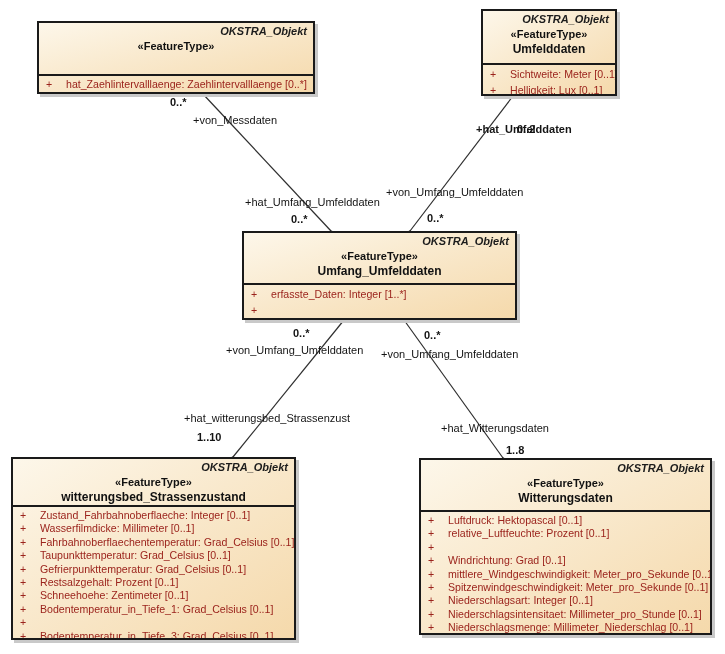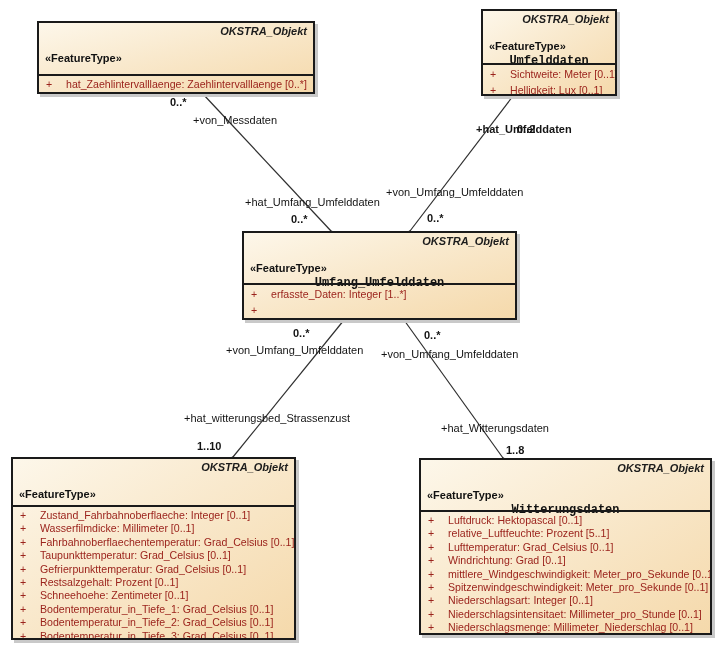--- a/index.html
+++ b/index.html
@@ -3,22 +3,22 @@
 <meta charset="utf-8">
 <style>
   html,body{margin:0;padding:0;background:#ffffff;}
   .stage{position:relative;width:725px;height:654px;background:#ffffff;overflow:hidden;
          font-family:"Liberation Sans",sans-serif;}
   .uml-class{position:absolute;box-sizing:border-box;border:2px solid #1a1a1a;
              background:linear-gradient(to bottom right,#fdf7ea 0%,#f9e9cd 45%,#f5d9ab 100%);
              box-shadow:3px 3px 0 #c9c9c9;display:flex;flex-direction:column;}
   .hdr{box-sizing:border-box;padding:2px 6px 4px 6px;flex:0 0 auto;}
   .tag{font-size:11px;font-style:italic;font-weight:bold;color:#1c1c1c;text-align:right;line-height:13px;}
-  .stereo{font-size:11px;font-weight:bold;color:#111;text-align:left;margin-top:14px;line-height:13px;}
-  .cname{font-size:12px;font-weight:bold;color:#111;text-align:center;margin-top:1px;line-height:14px;font-family:Liberation Mono, monospace;}
+  .stereo{font-size:11px;font-weight:bold;color:#111;text-align:center;margin-top:2px;line-height:13px;}
+  .cname{font-size:12px;font-weight:bold;color:#111;text-align:center;margin-top:1px;line-height:14px;}
   .attrs{border-top:2px solid #1a1a1a;flex:1 1 auto;padding:2px 2px 0 0;overflow:hidden;}
   .attr-row{display:flex;align-items:baseline;line-height:13.4px;font-size:10.6px;color:#9b231c;white-space:nowrap;}
   .roomy .attr-row{line-height:15.6px;}
   .vis{flex:0 0 20px;padding-left:7px;box-sizing:content-box;}
   .elabel{position:absolute;font-size:11px;color:#141414;white-space:nowrap;line-height:13px;}
   .mult{font-weight:600;}
   svg.edges{position:absolute;left:0;top:0;pointer-events:none;}
   svg.edges line{stroke:#2e2e2e;stroke-width:1.2;}
 </style>
 </head>
@@ -86,20 +86,21 @@
         <div class="attr-row">
         <span class="vis">+</span>
       </div>
       </div>
   </div>
 
   <div class="uml-class" style="left:11px;top:457px;width:285px;height:183px;">
     <div class="hdr" style="height:46px;">
       <div class="tag">OKSTRA_Objekt</div>
       <div class="stereo">«FeatureType»</div>
+      <div class="cname">witterungsbed_Strassenzustand</div>
     </div>
     <div class="attrs">
 
     <div class="attr-row">
         <span class="vis">+</span>
         <span class="atxt">Zustand_Fahrbahnoberflaeche: Integer [0..1]</span>
       </div>
         <div class="attr-row">
         <span class="vis">+</span>
         <span class="atxt">Wasserfilmdicke: Millimeter [0..1]</span>
@@ -123,21 +124,20 @@
         <div class="attr-row">
         <span class="vis">+</span>
         <span class="atxt">Schneehoehe: Zentimeter [0..1]</span>
       </div>
         <div class="attr-row">
         <span class="vis">+</span>
         <span class="atxt">Bodentemperatur_in_Tiefe_1: Grad_Celsius [0..1]</span>
       </div>
         <div class="attr-row">
         <span class="vis">+</span>
-        <span class="atxt">Bodentemperatur_in_Tiefe_2: Grad_Celsius [0..1]</span>
       </div>
         <div class="attr-row">
         <span class="vis">+</span>
         <span class="atxt">Bodentemperatur_in_Tiefe_3: Grad_Celsius [0..1]</span>
       </div>
       </div>
   </div>
 
   <div class="uml-class" style="left:419px;top:458px;width:293px;height:177px;">
     <div class="hdr" style="height:50px;">
@@ -146,25 +146,24 @@
       <div class="cname">Witterungsdaten</div>
     </div>
     <div class="attrs">
 
     <div class="attr-row">
         <span class="vis">+</span>
         <span class="atxt">Luftdruck: Hektopascal [0..1]</span>
       </div>
         <div class="attr-row">
         <span class="vis">+</span>
-        <span class="atxt">relative_Luftfeuchte: Prozent [5..1]</span>
-      </div>
-        <div class="attr-row">
-        <span class="vis">+</span>
-        <span class="atxt">Lufttemperatur: Grad_Celsius [0..1]</span>
+        <span class="atxt">relative_Luftfeuchte: Prozent [0..1]</span>
+      </div>
+        <div class="attr-row">
+        <span class="vis">+</span>
       </div>
         <div class="attr-row">
         <span class="vis">+</span>
         <span class="atxt">Windrichtung: Grad [0..1]</span>
       </div>
         <div class="attr-row">
         <span class="vis">+</span>
         <span class="atxt">mittlere_Windgeschwindigkeit: Meter_pro_Sekunde [0..1]</span>
       </div>
         <div class="attr-row">
@@ -192,20 +191,20 @@
   <div class="elabel mult" style="left:291px;top:213px;">0..*</div>
 
   <div class="elabel mult" style="left:517px;top:103px;margin-top:20px;">0..2</div>
   <div class="elabel" style="left:476px;top:123px;font-weight:bold;">+hat_Umfelddaten</div>
   <div class="elabel" style="left:386px;top:186px;">+von_Umfang_Umfelddaten</div>
   <div class="elabel mult" style="left:427px;top:212px;">0..*</div>
 
   <div class="elabel mult" style="left:293px;top:327px;">0..*</div>
   <div class="elabel" style="left:226px;top:344px;">+von_Umfang_Umfelddaten</div>
   <div class="elabel" style="left:184px;top:412px;">+hat_witterungsbed_Strassenzust</div>
-  <div class="elabel mult" style="left:197px;top:431px;margin-top:9px;">1..10</div>
+  <div class="elabel mult" style="left:197px;top:431px;">1..10</div>
 
   <div class="elabel mult" style="left:424px;top:329px;">0..*</div>
   <div class="elabel" style="left:381px;top:348px;">+von_Umfang_Umfelddaten</div>
   <div class="elabel" style="left:441px;top:422px;">+hat_Witterungsdaten</div>
   <div class="elabel mult" style="left:506px;top:444px;">1..8</div>
 
 </div>
 
 </body></html>

